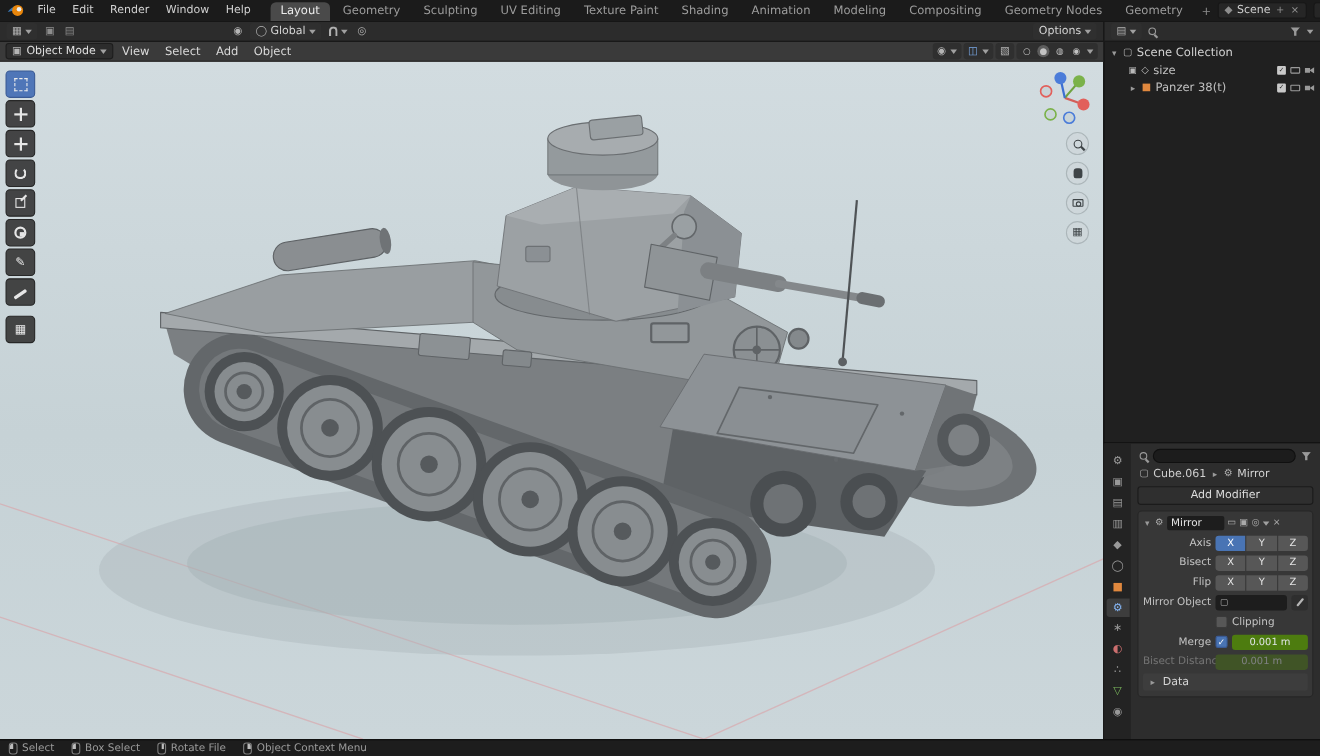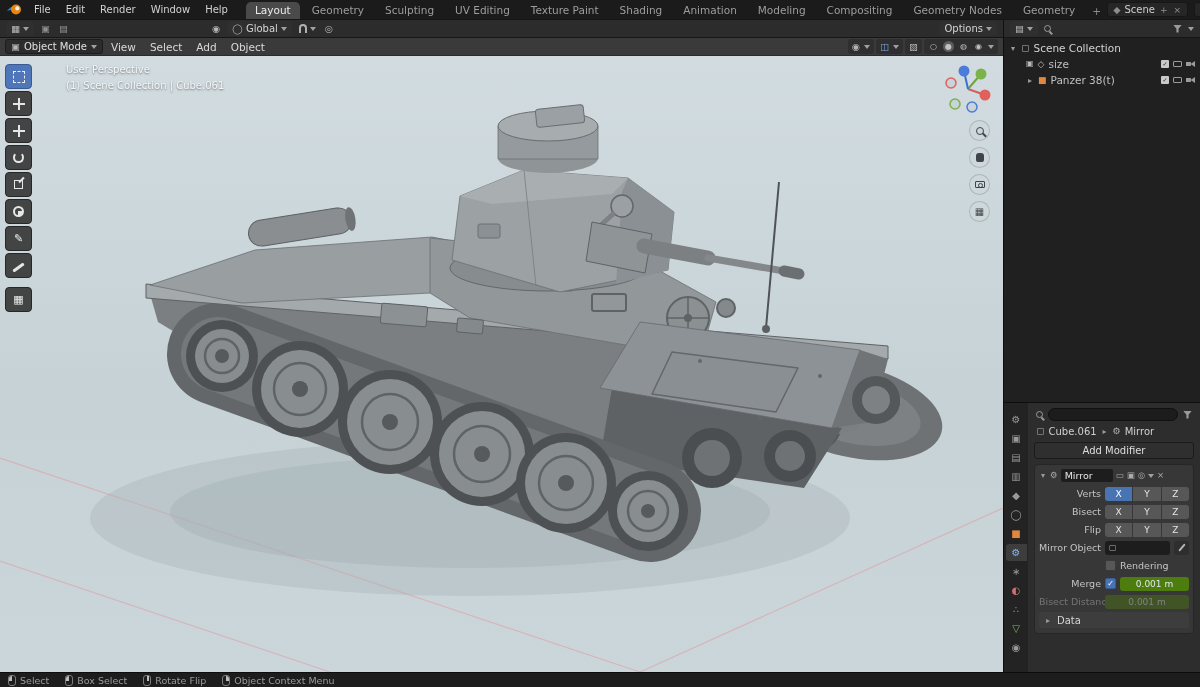--- a/index.html
+++ b/index.html
@@ -365,24 +365,20 @@
 
         <g transform="rotate(5 404 259)">
             <rect x="381" y="249" width="46" height="20" rx="2" fill="#8c9194" stroke="#5f6366"></rect>
           </g>
         <g transform="rotate(5 470 270)">
             <rect x="457" y="263" width="26" height="14" rx="2" fill="#84898c" stroke="#5f6366"></rect>
           </g>
       </g>
     </svg>
 
-    <div class="overlay">
-      <div>User Perspective</div>
-      <div>(1) Scene Collection | Cube.061</div>
-    </div>
 
     <div class="tools">
       <div class="tool active">
           <span class="ti i-selbox"></span>
         </div>
       <div class="tool">
           <span class="ti i-cursor"></span>
         </div>
       <div class="tool">
           <span class="ti i-move"></span>
@@ -502,21 +498,21 @@
           <span class="tri">▾</span>
           <span class="hic">⚙</span>
           <span class="namefield">Mirror</span>
           <span class="hic">▭</span>
           <span class="hic">▣</span>
           <span class="hic">◎</span>
           <span class="car"></span>
           <span class="hic">×</span>
         </div>
         <div class="prow">
-          <span class="plabel">Verts</span>
+          <span class="plabel">Axis</span>
           <span class="seg">
             <span class="on">X</span>
             <span>Y</span>
             <span>Z</span>
           </span>
         </div>
         <div class="prow">
           <span class="plabel">Bisect</span>
           <span class="seg">
             <span>X</span>
@@ -537,21 +533,21 @@
           <span class="objfield">
               <span class="cicon" style="font-size:8px">▢</span>
             </span>
           <span class="eyedrop">
               <span class="dropper"></span>
             </span>
         </div>
         <div class="prow">
           <span class="plabel"></span>
           <span class="cb"></span>
-          <span class="cblabel">Rendering</span>
+          <span class="cblabel">Clipping</span>
         </div>
         <div class="prow">
           <span class="plabel">Merge</span>
           <span class="cb checked">✓</span>
           <span class="vfield">0.001 m</span>
         </div>
         <div class="prow dim">
           <span class="plabel">Bisect Distance</span>
           <span class="vfield">0.001 m</span>
         </div>
@@ -567,21 +563,21 @@
     <span class="hint">
       <span class="mouseic l"></span>
       <span>Select</span>
     </span>
     <span class="hint">
       <span class="mouseic l"></span>
       <span>Box Select</span>
     </span>
     <span class="hint">
       <span class="mouseic m"></span>
-      <span>Rotate Flip</span>
+      <span>Rotate File</span>
     </span>
     <span class="hint">
       <span class="mouseic r"></span>
       <span>Object Context Menu</span>
     </span>
   </div>
 
 </div>
 
 </body></html>

